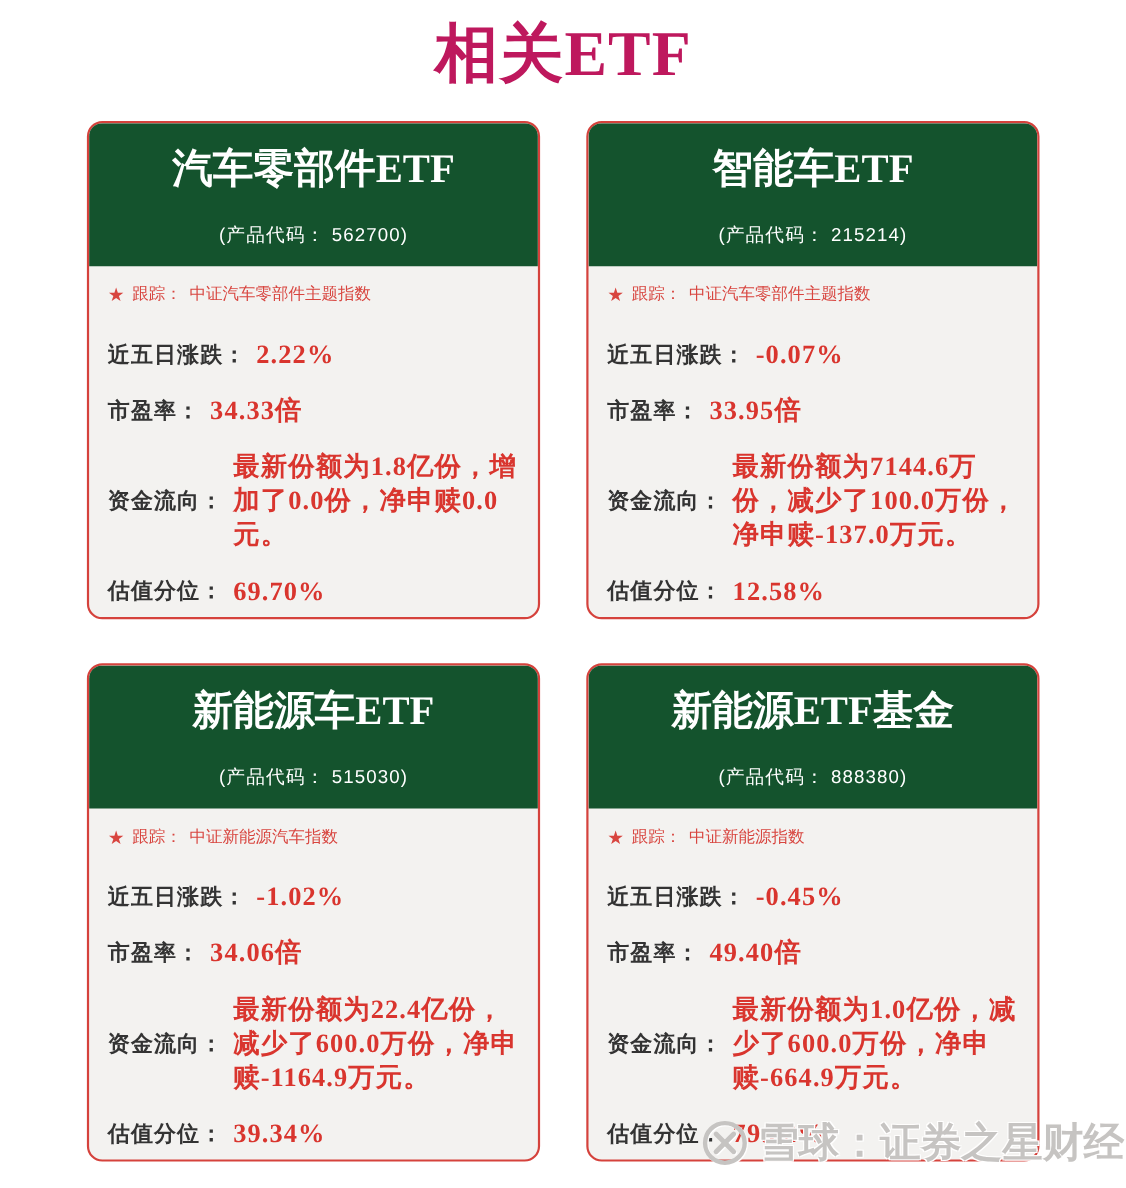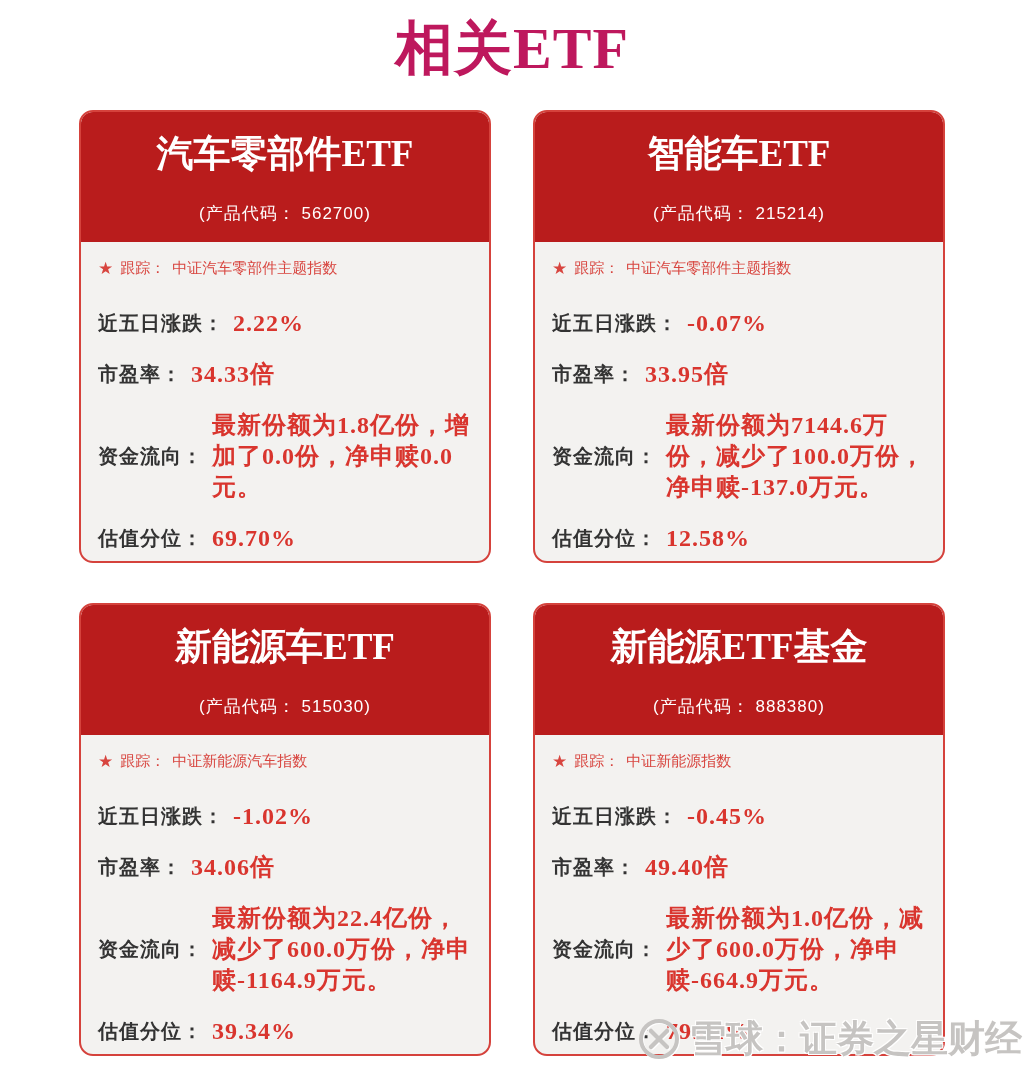--- a/index.html
+++ b/index.html
@@ -17,21 +17,21 @@
     margin-top:28px;
     display:grid;grid-template-columns:412px 412px;
     column-gap:42px;row-gap:40px;justify-content:center;
   }
   .card{
     box-sizing:border-box;height:453px;
     border:2px solid #d5423c;border-radius:14px;
     background:#f3f2f0;overflow:hidden;
   }
   .card-head{
-    background:#b91c1c;height:130px;color:#ffffff;text-align:center;
+    background:#14532d;height:130px;color:#ffffff;text-align:center;
     border-radius:10px 10px 0 0;
   }
   .card-title{
     padding-top:20px;
     font-family:"Liberation Serif","DejaVu Serif",serif;
     font-weight:bold;font-size:37px;line-height:44px;
   }
   .card-code{font-size:17px;margin-top:26px;letter-spacing:1px;}
   .card-body{padding:16px 17px 0;}
   .track-row{

